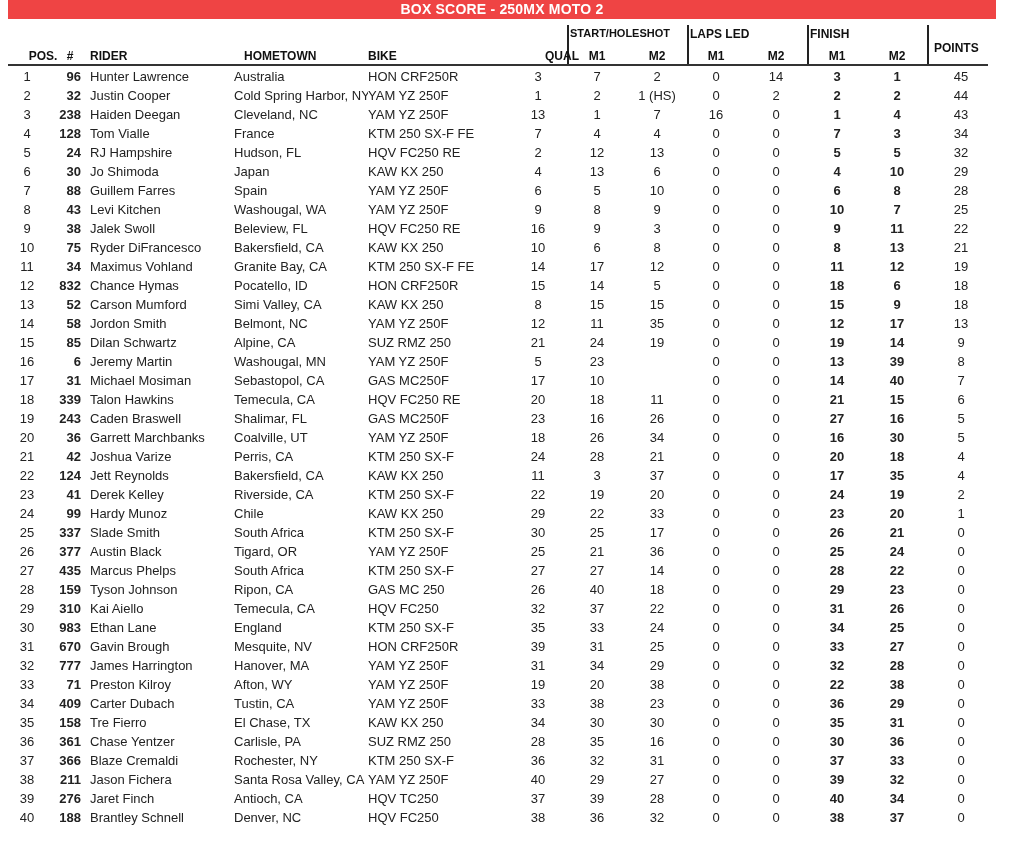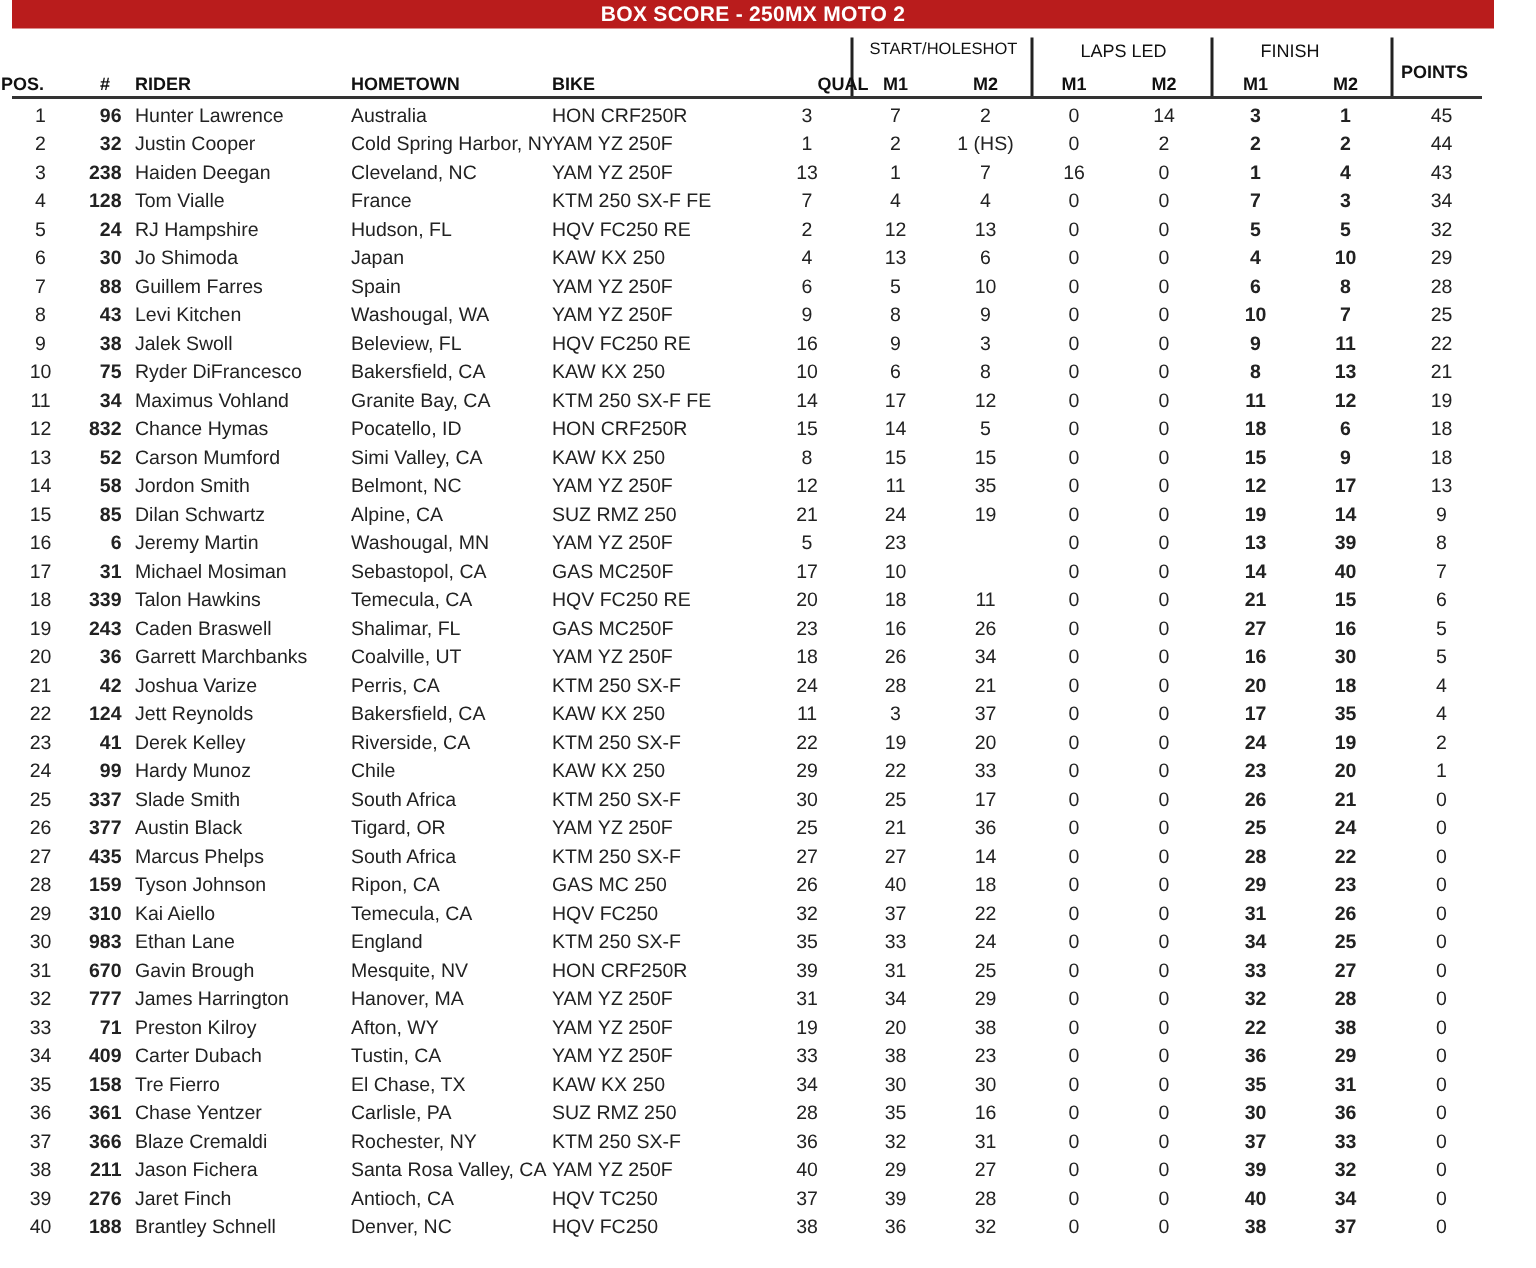--- a/index.html
+++ b/index.html
@@ -1,22 +1,22 @@
 <!DOCTYPE html>
 <html><head>
   <meta charset="utf-8">
   <style>
     html, body { margin: 0; padding: 0; background: #ffffff; }
     body { width: 1024px; height: 845px; position: relative; overflow: hidden;
            font-family: "Liberation Sans", sans-serif; color: #222; }
     .titlebar { position: absolute; left: 8px; top: 0; width: 988px; height: 19px;
-                background: #b91c1c; color: #fff; font-weight: bold; font-size: 14px;
+                background: #ef4444; color: #fff; font-weight: bold; font-size: 14px;
                 text-align: center; line-height: 19px; letter-spacing: 0.2px; }
     .hdr { position: absolute; font-weight: bold; font-size: 12px; color: #111; }
-    .grp { position: absolute; top: 27px; font-weight: normal; font-size: 11px; color: #111; text-align: center; }
+    .grp { position: absolute; top: 27px; font-weight: bold; font-size: 11px; color: #111; }
     .sep { position: absolute; top: 25px; width: 2px; height: 40px; background: #222; }
     .hline { position: absolute; left: 8px; top: 64px; width: 980px; height: 2px; background: #333; }
     #rows { position: absolute; left: 0; top: 67px; width: 1024px; }
     .row { position: relative; height: 19px; font-size: 13px; line-height: 19px; }
     .c { position: absolute; top: 0; white-space: nowrap; }
     .pos { left: 12px; width: 30px; text-align: center; }
     .num { left: 55px; width: 26px; text-align: right; font-weight: bold; }
     .rider { left: 90px; }
     .home { left: 234px; width: 134px; overflow: hidden; }
     .bike { left: 368px; }
@@ -37,24 +37,24 @@
 <div>
   <div class="grp" style="left:570px;width:118px;">START/HOLESHOT</div>
   <div class="grp" style="left:690px;width:118px;font-size:12px;">LAPS LED</div>
   <div class="grp" style="left:810px;width:100px;font-size:12px;">FINISH</div>
 
   <div class="sep" style="left:567px;"></div>
   <div class="sep" style="left:687px;"></div>
   <div class="sep" style="left:807px;"></div>
   <div class="sep" style="left:927px;"></div>
 
-  <div class="hdr" style="left:0;top:49px;width:30px;text-align:center;">POS.</div>
+  <div class="hdr" style="left:28px;top:49px;width:30px;text-align:center;">POS.</div>
   <div class="hdr" style="left:62px;top:49px;width:16px;text-align:center;">#</div>
   <div class="hdr" style="left:90px;top:49px;">RIDER</div>
-  <div class="hdr" style="left:234px;top:49px;">HOMETOWN</div>
+  <div class="hdr" style="left:244px;top:49px;">HOMETOWN</div>
   <div class="hdr" style="left:368px;top:49px;">BIKE</div>
   <div class="hdr" style="left:542px;top:49px;width:40px;text-align:center;">QUAL</div>
   <div class="hdr" style="left:578px;top:49px;width:38px;text-align:center;">M1</div>
   <div class="hdr" style="left:638px;top:49px;width:38px;text-align:center;">M2</div>
   <div class="hdr" style="left:698px;top:49px;width:36px;text-align:center;">M1</div>
   <div class="hdr" style="left:758px;top:49px;width:36px;text-align:center;">M2</div>
   <div class="hdr" style="left:818px;top:49px;width:38px;text-align:center;">M1</div>
   <div class="hdr" style="left:878px;top:49px;width:38px;text-align:center;">M2</div>
   <div class="hdr" style="left:934px;top:41px;width:54px;text-align:left;">POINTS</div>
 

